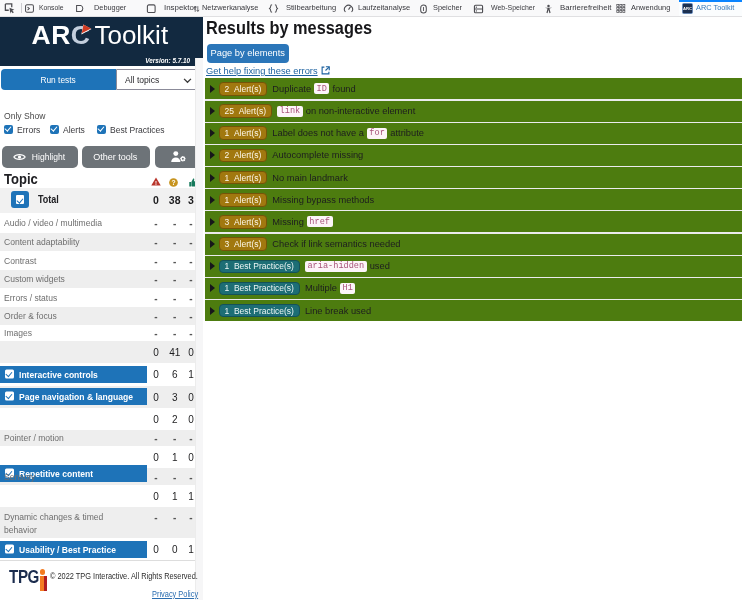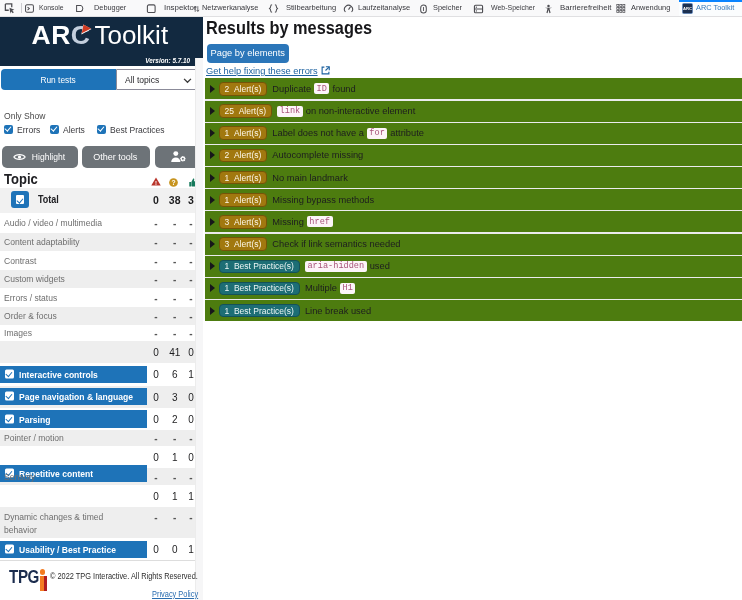--- a/index.html
+++ b/index.html
@@ -283,24 +283,20 @@
 <div class="num" style="left:156px;top:374.2px;font-size:10px;">0</div>
 <div class="num" style="left:174.7px;top:374.2px;font-size:10px;">6</div>
 <div class="num" style="left:191px;top:374.2px;font-size:10px;">1</div>
 <div class="bluecell" style="top:387.8px;height:17.4px;">
       <span class="bcb"></span>
       <span class="sx blbl">Page navigation &amp; language</span>
     </div>
 <div class="num" style="left:156px;top:396.5px;font-size:10px;">0</div>
 <div class="num" style="left:174.7px;top:396.5px;font-size:10px;">3</div>
 <div class="num" style="left:191px;top:396.5px;font-size:10px;">0</div>
-<div class="bluecell" style="top:410.1px;height:17.5px;">
-      <span class="bcb"></span>
-      <span class="sx blbl">Parsing</span>
-    </div>
 <div class="num" style="left:156px;top:418.9px;font-size:10px;">0</div>
 <div class="num" style="left:174.7px;top:418.9px;font-size:10px;">2</div>
 <div class="num" style="left:191px;top:418.9px;font-size:10px;">0</div>
 <div class="sx lbl" style="top:432.2px;">Pointer / motion</div>
 <div class="num dash" style="left:156px;top:438.2px;">-</div>
 <div class="num dash" style="left:174.7px;top:438.2px;">-</div>
 <div class="num dash" style="left:191px;top:438.2px;">-</div>
 <div class="bluecell" style="top:448.8px;height:17.0px;margin-top:16px;">
       <span class="bcb"></span>
       <span class="sx blbl">Repetitive content</span>

